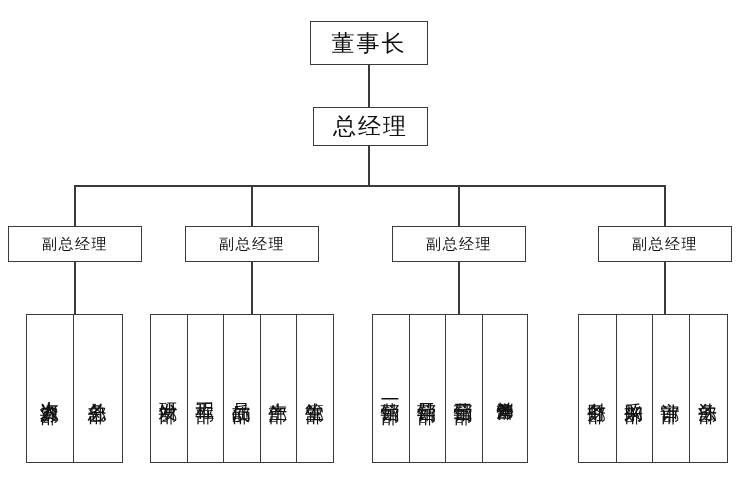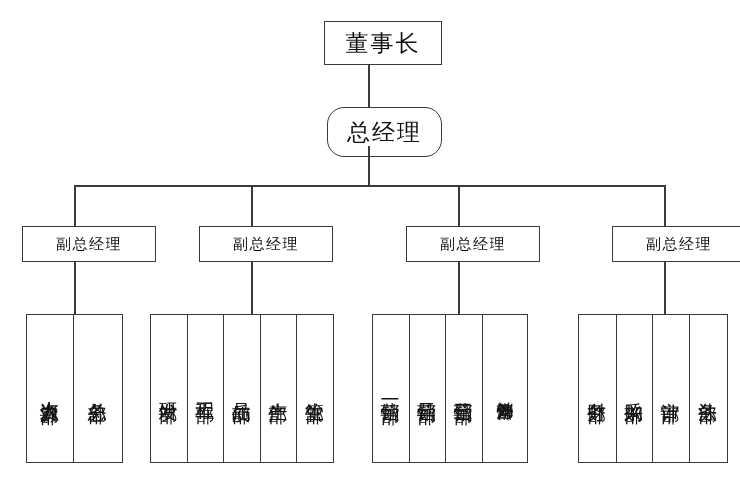--- a/index.html
+++ b/index.html
@@ -24,21 +24,20 @@
   
   .node {
     position: absolute;
     box-sizing: border-box;
     border: 1.6px solid #3a3a3a;
     background: #ffffff;
     display: flex;
     align-items: center;
     justify-content: center;
     text-align: left;
-    margin-left: 14px;
   }
   .node-label {
     display: block;
     letter-spacing: 2px;
     white-space: nowrap;
     line-height: 1;
   }
 
   .top-node .node-label { font-size: 23px; }
   .exec-node .node-label { font-size: 15px; letter-spacing: 1.5px; }
@@ -95,21 +94,21 @@
 <body>
 
 <div id="chart-root">
 
   <div class="node top-node" style="left:310px; top:21px; width:118px; height:44px;">
     <span class="node-label">董事长</span>
   </div>
 
   <div class="line-v" style="left:368px; top:65px; height:42px;"></div>
 
-  <div class="node top-node" style="left:313px; top:107px; width:115px; height:50px;border-radius:17px;">
+  <div class="node top-node" style="left:313px; top:107px; width:115px; height:39px;">
     <span class="node-label">总经理</span>
   </div>
 
   <div class="line-v" style="left:368px; top:146px; height:40px;"></div>
 
   <div class="line-h" style="left:74px; top:185px; width:592px;"></div>
 
   <div class="line-v" style="left:74px; top:185px; height:42px;"></div>
   <div class="line-v" style="left:251px; top:185px; height:42px;"></div>
   <div class="line-v" style="left:458px; top:185px; height:42px;"></div>

